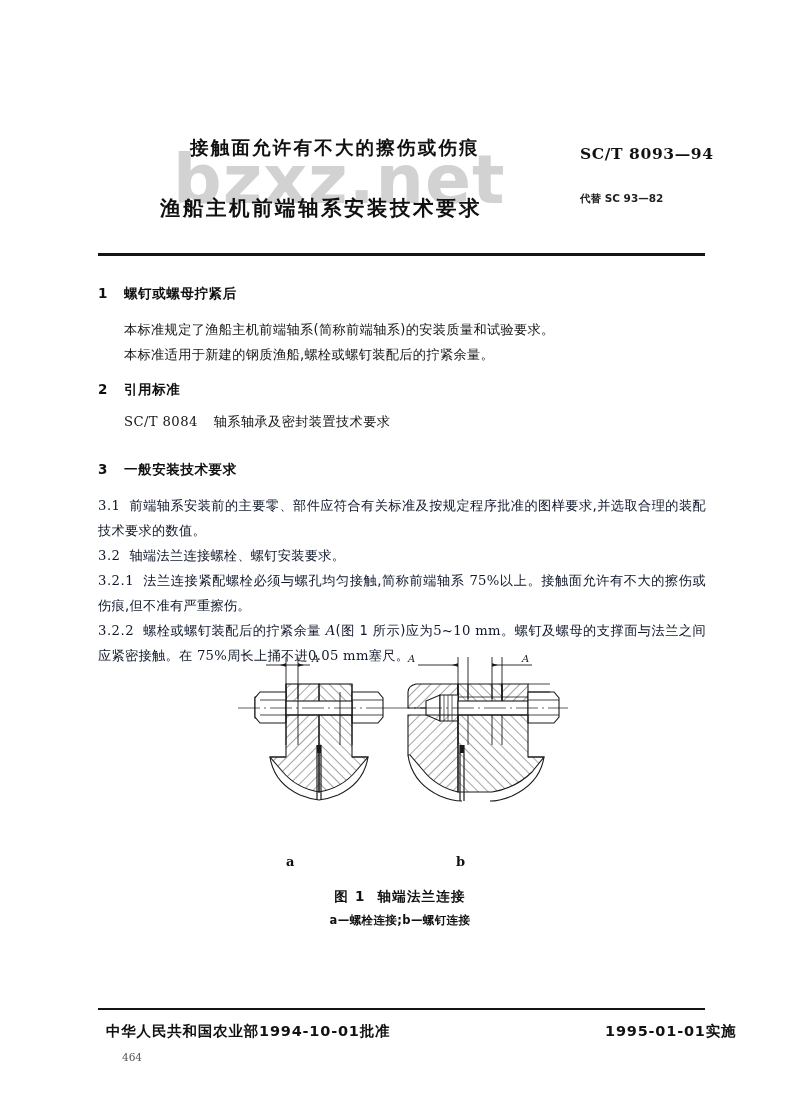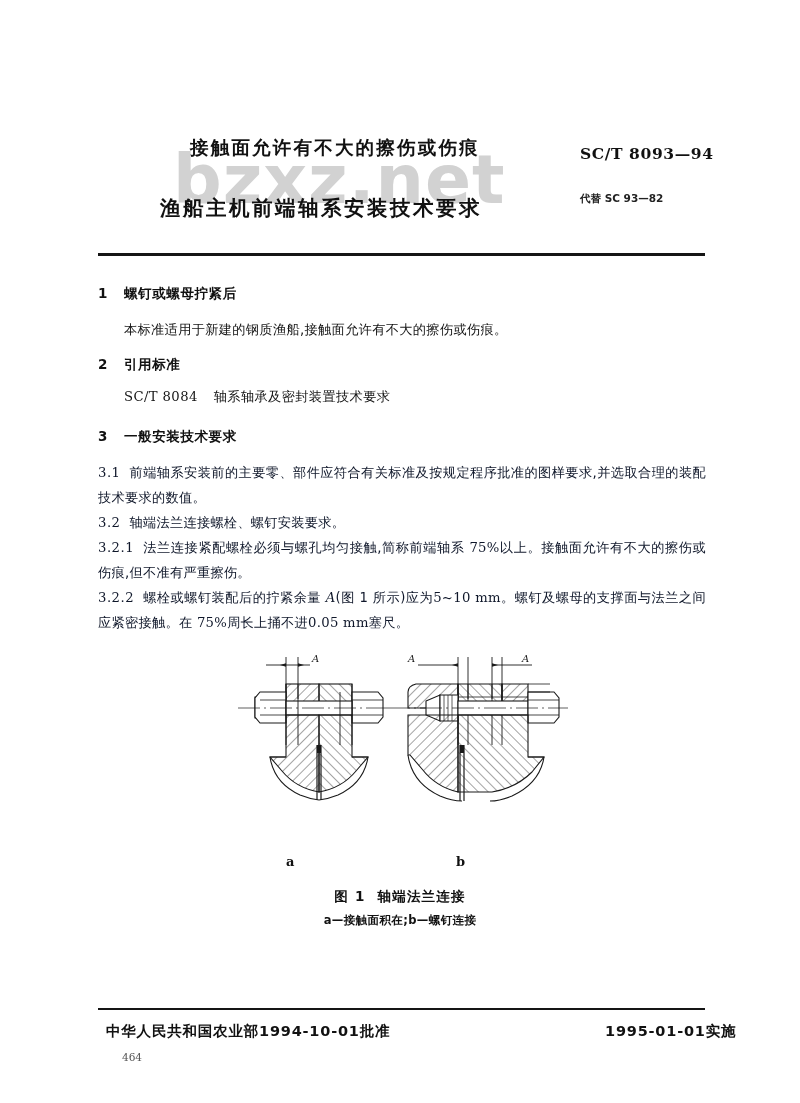--- a/index.html
+++ b/index.html
@@ -133,21 +133,21 @@
     letter-spacing: 0.3px;
     color: #0f172a;
     text-align: justify;
   }
   .clause .cnum {
     font-family: "DejaVu Serif", "Liberation Serif", serif;
     margin-right: 9px;
     letter-spacing: 0.5px;
   }
   .ref-line {
-    margin: 0 0 8px 124px;
+    margin: 0 0 16px 124px;
     font-size: 13.2px;
     letter-spacing: 0.4px;
     color: #151515;
   }
   .ref-line .code {
     font-family: "DejaVu Serif", "Liberation Serif", serif;
     margin-right: 16px;
   }
   .num-lit {
     font-family: "DejaVu Serif", "Liberation Serif", serif;
@@ -264,21 +264,22 @@
     <div class="std-replaces">代替 SC 93—82</div>
     <div class="header-rule"></div>
   </div>
 
   <div class="body-area">
 
     <div class="sec-head">
       <span class="num">1</span><span>螺钉或螺母拧紧后</span>
     </div>
     <div class="sp-1"></div>
-    <div class="para indent">本标准适用于新建的钢质渔船,接触面允许有不大的擦伤或伤痕。</div>
+    <div class="para indent">本标准规定了渔船主机前端轴系(简称前端轴系)的安装质量和试验要求。</div>
+    <div class="para indent">本标准适用于新建的钢质渔船,螺栓或螺钉装配后的拧紧余量。</div>
 
     <div class="sp-1"></div>
     <div class="sec-head">
       <span class="num">2</span><span>引用标准</span>
     </div>
     <div class="sp-1"></div>
     <div class="ref-line">
       <span class="code">SC/T 8084</span><span>轴系轴承及密封装置技术要求</span>
     </div>
 
@@ -418,21 +419,21 @@
     </div>
 
     <div class="fig-labels">
       <span class="fig-lab a">a</span>
       <span class="fig-lab b">b</span>
     </div>
 
     <div class="fig-caption">
       <span class="cap-num">图 1</span><span>轴端法兰连接</span>
     </div>
-    <div class="fig-subcaption">a—接触面积在;b—螺钉连接</div>
+    <div class="fig-subcaption">a—螺栓连接;b—螺钉连接</div>
   </div>
 
 
   <div class="footer">
     <div class="footer-rule"></div>
     <div class="footer-left">中华人民共和国农业部1994-10-01批准</div>
     <div class="footer-right">1995-01-01实施</div>
   </div>
   <div class="page-num">464</div>
 

